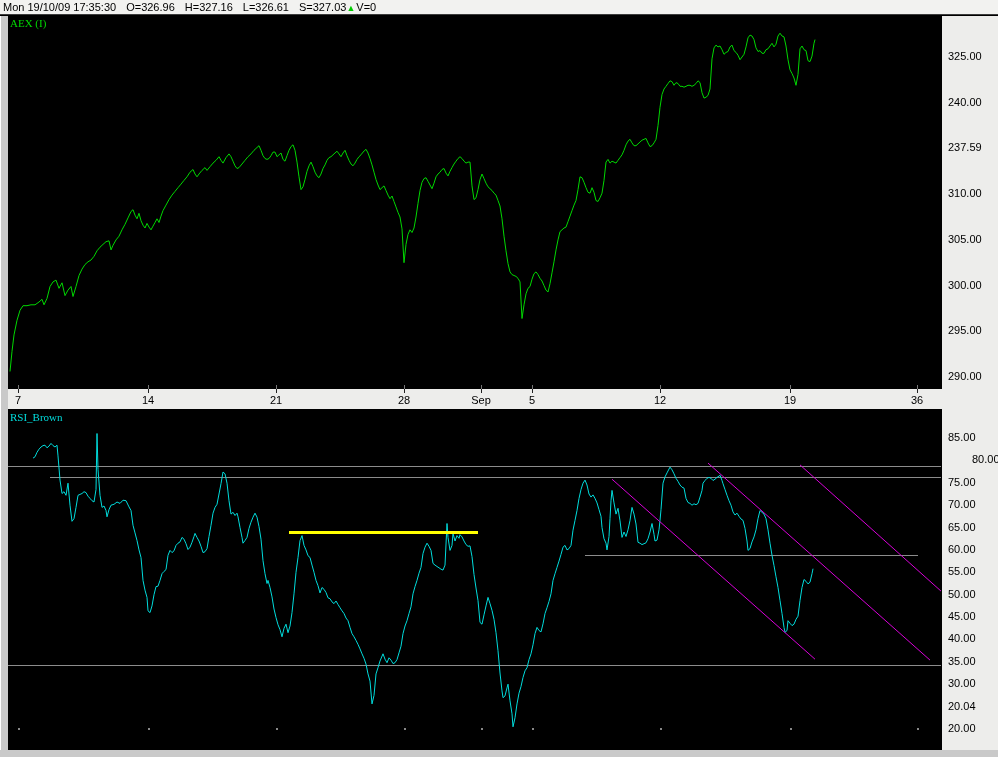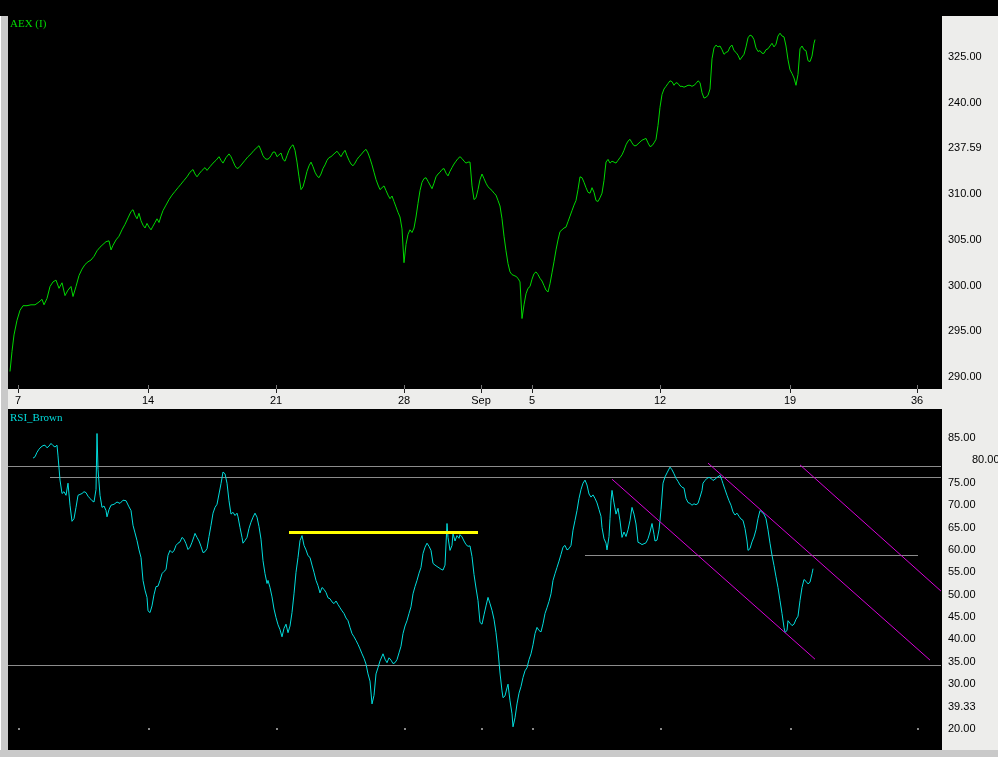--- a/index.html
+++ b/index.html
@@ -24,20 +24,23 @@
   .chart-title.rsi-t{top:411px;}
   .ylabel{position:absolute;font-size:11px;color:#000;left:948px;z-index:4;}
   .xlabel{position:absolute;font-size:11px;color:#000;width:44px;text-align:center;z-index:4;}
   .tickmark{position:absolute;width:1px;height:4px;background:#222;z-index:4;}
 </style>
 </head>
 <body>
 
 <div class="window">
 
+  <div class="header">
+    <span>Mon 19/10/09 17:35:30</span><span>O=326.96</span><span>H=327.16</span><span>L=326.61</span><span style="margin-right:0">S=327.03</span><span class="tri" style="color: rgb(0, 204, 0);">▲</span><span>V=0</span>
+  </div>
 
   <div class="frame-left"></div>
   <div class="axis-col"></div>
   <div class="xstrip"></div>
   <div class="bottom-strip"></div>
 
   <div class="panel price">
     <svg id="price-svg" width="933" height="373" viewBox="8 16 933 373">
         <polyline points="10,371.5 12,351.4 14,334.9 17,320.3 20,310.3 23,305.7 27,305.7 31,304.8 35,304.8 39,302.0 42,299.3 44,304.8 47,298.4 50,286.5 53,281.9 56,280.1 59,288.3 62,282.8 65,295.6 68,290.1 71,286.5 73,296.5 76,286.5 79,275.5 82,269.1 85,264.5 88,261.8 91,260.0 94,256.3 97,250.8 100,247.2 103,244.4 106,241.7 109,240.8 111,249.9 113,245.3 116,239.9 119,236.2 122,229.8 125,224.3 128,217.9 131,211.5 133,209.7 135,215.2 137,218.8 139,213.3 141,220.7 143,225.2 145,228.0 147,223.4 149,227.1 151,229.8 153,226.1 155,222.5 157,218.8 159,222.5 161,216.1 163,210.6 166,205.1 169,199.6 172,195.1 175,191.4 178,187.7 181,184.1 184,180.4 187,176.8 190,172.2 193,169.5 195,174.0 197,176.8 199,174.0 202,170.4 205,167.6 207,170.4 210,166.7 213,163.1 216,160.3 219,156.7 221,160.3 223,163.1 226,157.6 229,153.9 231,156.7 233,161.2 235,165.8 237,168.5 239,167.6 242,164.0 245,160.3 248,156.7 251,153.9 254,150.3 257,147.5 259,145.7 261,150.3 263,155.7 265,158.5 267,159.4 269,158.5 271,155.7 273,152.1 275,152.1 277,156.7 279,154.8 281,153.0 283,159.4 285,161.2 287,155.7 289,150.3 291,146.6 293,144.8 295,150.3 297,162.1 299,176.8 301,189.6 303,186.8 305,179.5 307,171.3 309,165.8 311,162.1 313,166.7 315,172.2 317,175.9 319,177.7 321,174.0 323,168.5 325,164.9 327,160.3 329,157.6 331,156.7 334,153.9 337,151.2 339,153.9 341,156.7 343,153.0 345,150.3 347,155.7 349,160.3 351,164.0 353,165.8 355,163.1 357,159.4 359,156.7 361,154.8 363,152.1 366,149.3 368,153.0 370,158.5 372,164.9 374,172.2 376,179.5 378,185.0 380,189.6 382,187.7 384,185.9 386,190.5 388,195.1 390,198.7 392,196.0 394,201.5 396,206.9 398,212.4 400,217.0 402,228.9 404,262.7 406,244.4 408,234.4 410,229.8 412,232.5 414,228.0 416,217.0 418,203.3 420,190.5 422,182.3 424,178.6 426,177.7 428,181.3 430,185.0 432,188.7 434,183.2 436,176.8 438,174.0 440,172.2 442,169.5 444,168.5 446,173.1 448,175.9 450,171.3 452,167.6 454,164.0 456,161.2 458,158.5 460,156.7 462,158.5 464,161.2 466,163.1 468,162.1 470,162.1 472,185.9 474,199.6 476,197.8 478,189.6 480,179.5 482,174.0 484,178.6 486,183.2 488,186.8 490,188.7 492,190.5 494,193.2 496,195.1 498,200.5 500,206.0 502,218.8 504,236.2 506,250.8 508,263.6 510,271.9 512,274.6 514,275.5 516,276.4 518,278.3 520,281.9 522,318.5 524,304.8 526,293.8 528,288.3 530,286.5 532,279.2 534,273.7 536,271.9 538,274.6 540,278.3 542,281.0 544,285.6 546,290.1 548,292.0 550,283.7 552,272.8 554,261.8 556,249.9 558,239.9 560,231.6 562,229.8 564,228.0 566,227.1 568,221.6 570,216.1 572,210.6 574,205.1 576,200.5 578,189.6 580,176.8 582,177.7 584,182.3 586,187.7 588,192.3 590,193.2 592,187.7 594,192.3 596,200.5 598,201.5 600,197.8 602,193.2 604,180.4 606,162.1 608,159.4 610,163.1 612,161.2 614,162.1 616,163.1 618,160.3 620,157.6 622,154.8 624,150.3 626,144.8 628,141.1 630,139.3 632,142.9 634,145.7 636,145.7 638,143.9 640,142.0 642,140.2 644,139.3 646,138.4 648,142.9 650,146.6 652,145.7 654,142.9 656,139.3 658,125.6 660,107.3 662,94.5 664,89.0 666,86.3 668,83.5 670,80.8 672,81.7 674,85.3 676,82.6 678,83.5 680,86.3 682,86.3 684,87.2 686,86.3 688,85.3 690,85.3 692,86.3 694,85.3 696,83.5 698,80.8 700,82.6 702,92.7 704,98.1 706,97.2 708,95.4 710,89.0 712,58.8 714,47.9 716,45.1 718,46.9 720,46.0 722,49.7 724,54.3 726,52.4 728,51.5 730,46.9 732,45.1 734,50.6 736,52.4 738,55.2 740,59.7 742,57.0 744,54.3 746,46.9 748,37.8 750,35.1 752,36.0 754,39.6 756,47.9 758,51.5 760,50.6 762,53.3 764,53.3 766,49.7 768,48.8 770,46.0 772,43.3 774,46.9 776,44.2 778,36.0 780,33.2 782,36.0 784,36.9 786,46.0 788,59.7 790,69.8 792,73.5 794,78.0 796,85.3 798,74.4 800,48.8 802,46.0 804,49.7 806,50.6 808,60.7 810,61.6 812,56.1 814,43.3 815,39.6" fill="none" stroke="#00d800" stroke-width="1" stroke-linejoin="round"></polyline>
         <rect x="18" y="385" width="1" height="4" fill="#777"></rect>
@@ -109,16 +112,16 @@
       <div class="ylabel" style="top: 475.769px;">75.00</div>
       <div class="ylabel" style="top: 498.154px;">70.00</div>
       <div class="ylabel" style="top: 520.538px;">65.00</div>
       <div class="ylabel" style="top: 542.923px;">60.00</div>
       <div class="ylabel" style="top: 565.308px;">55.00</div>
       <div class="ylabel" style="top: 587.692px;">50.00</div>
       <div class="ylabel" style="top: 610.077px;">45.00</div>
       <div class="ylabel" style="top: 632.462px;">40.00</div>
       <div class="ylabel" style="top: 654.846px;">35.00</div>
       <div class="ylabel" style="top: 677.231px;">30.00</div>
-      <div class="ylabel" style="top: 699.615px;">39.33</div>
+      <div class="ylabel" style="top: 699.615px;">20.04</div>
       <div class="ylabel" style="top: 722px;">20.00</div>
     </div>
 </div>
 
 </body></html>

